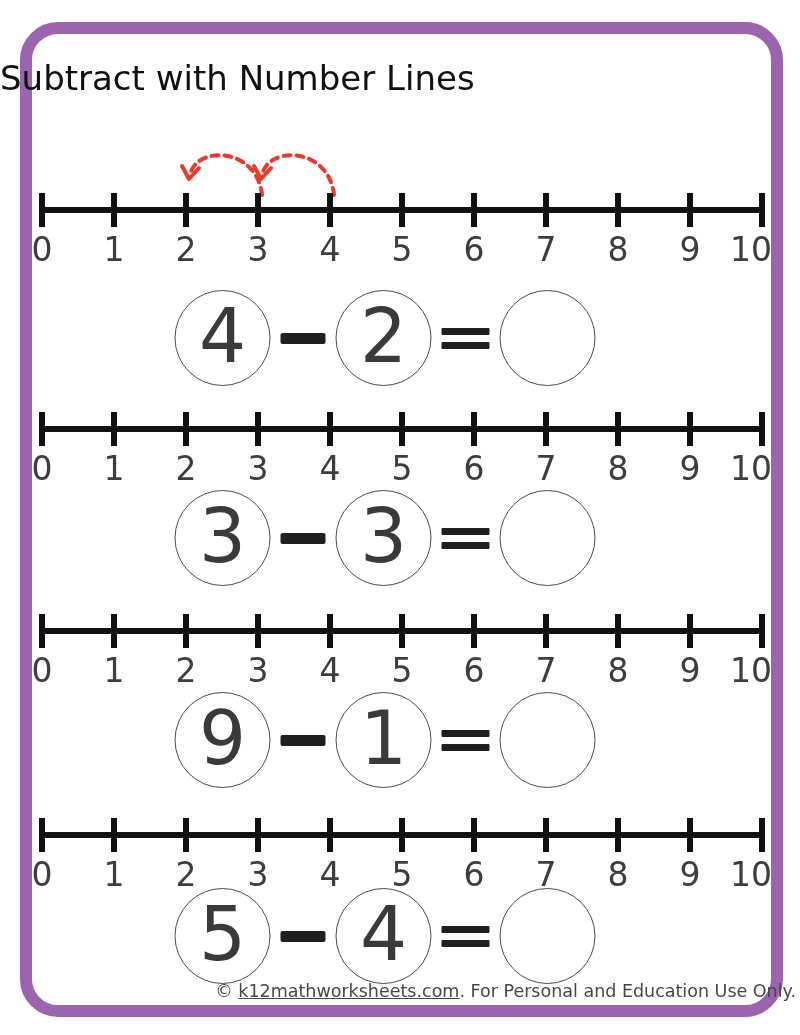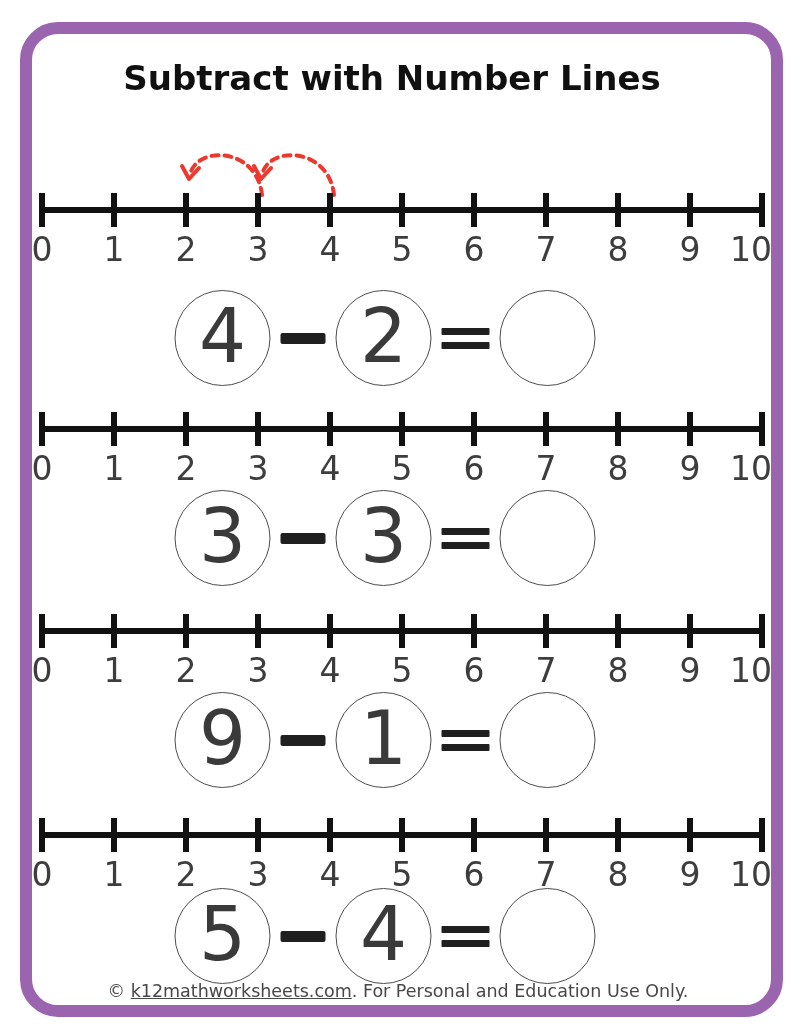--- a/index.html
+++ b/index.html
@@ -5,22 +5,22 @@
   html,body{margin:0;padding:0;background:#ffffff;}
   #page{
     position:relative;width:800px;height:1035px;background:#ffffff;overflow:hidden;
     font-family:"DejaVu Sans","Liberation Sans",sans-serif;
   }
   #frame{
     position:absolute;left:20px;top:22px;width:739px;height:971px;
     border:12px solid var(--purple,#9a64ae);border-radius:38px;pointer-events:none;
   }
   .title{
-    position:absolute;left:0;right:16px;top:58px;text-align:center;
-    font-size:34px;font-weight:bold;color:#101010;letter-spacing:0px;
+    position:absolute;left:0;right:16px;top:58px;text-align:left;
+    font-size:34px;font-weight:normal;color:#101010;letter-spacing:0px;
   }
   .subtitle{
     position:absolute;left:0;right:0;top:111px;text-align:center;
     font-size:22px;color:#262626;
   }
   .number-line{position:absolute;left:0;top:0;width:800px;height:78px;}
   .nl-line{position:absolute;top:14px;height:6px;background:var(--ink,#111);}
   .nl-tick{position:absolute;top:0;width:6px;height:34px;background:var(--ink,#111);}
   .nl-label{
     position:absolute;top:40px;width:40px;text-align:center;
@@ -42,21 +42,21 @@
     font-size:74px;color:var(--digitgray,#3a3a3a);line-height:1;
     transform:translateY(-2px);
   }
   .minus{
     width:45px;height:11px;background:var(--opblack,#1f1f1f);border-radius:2px;
     margin:0 10px;flex:0 0 auto;
   }
   .equals{margin:0 10px;flex:0 0 auto;display:flex;flex-direction:column;gap:7px;}
   .equals .bar{width:48px;height:7px;background:var(--opblack,#1f1f1f);border-radius:1px;}
   .footer{
-    position:absolute;left:0;right:4px;top:981px;text-align:center;
+    position:absolute;left:0;right:4px;top:981px;text-align:right;
     font-size:17.5px;color:var(--footergray,#474747);
   }
   .footer a{color:inherit;text-decoration:underline;cursor:pointer;}
 </style>
 </head>
 <body>
 
 <div id="page">
   <div id="frame"></div>
 

